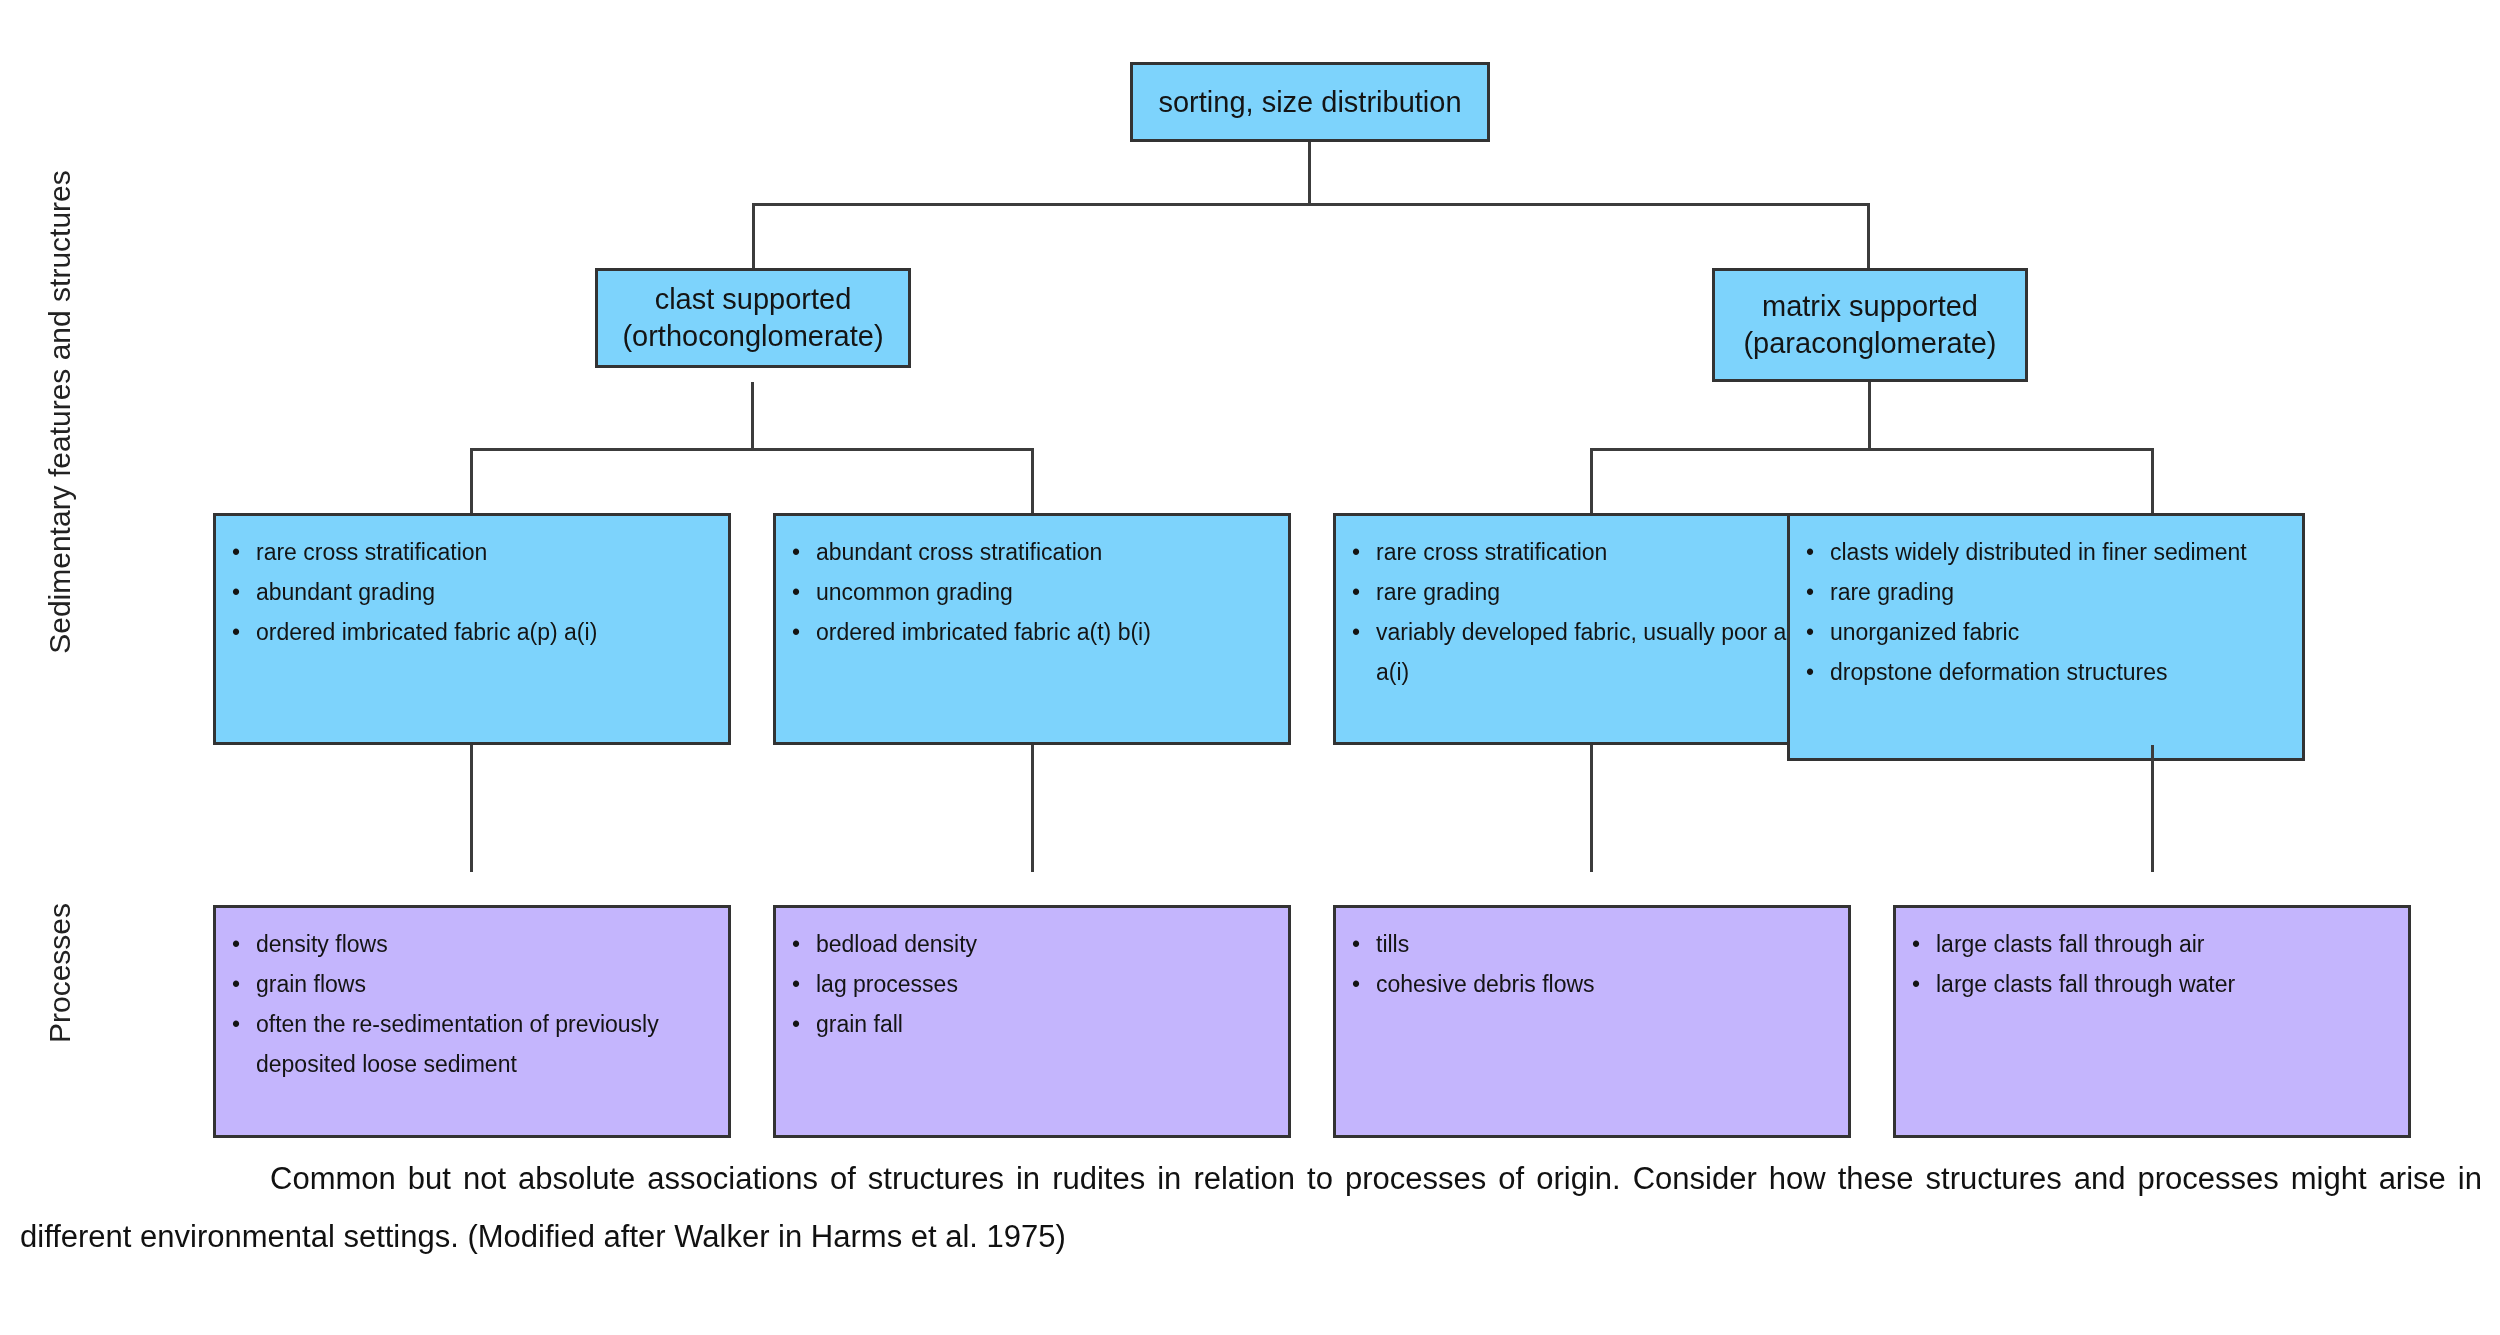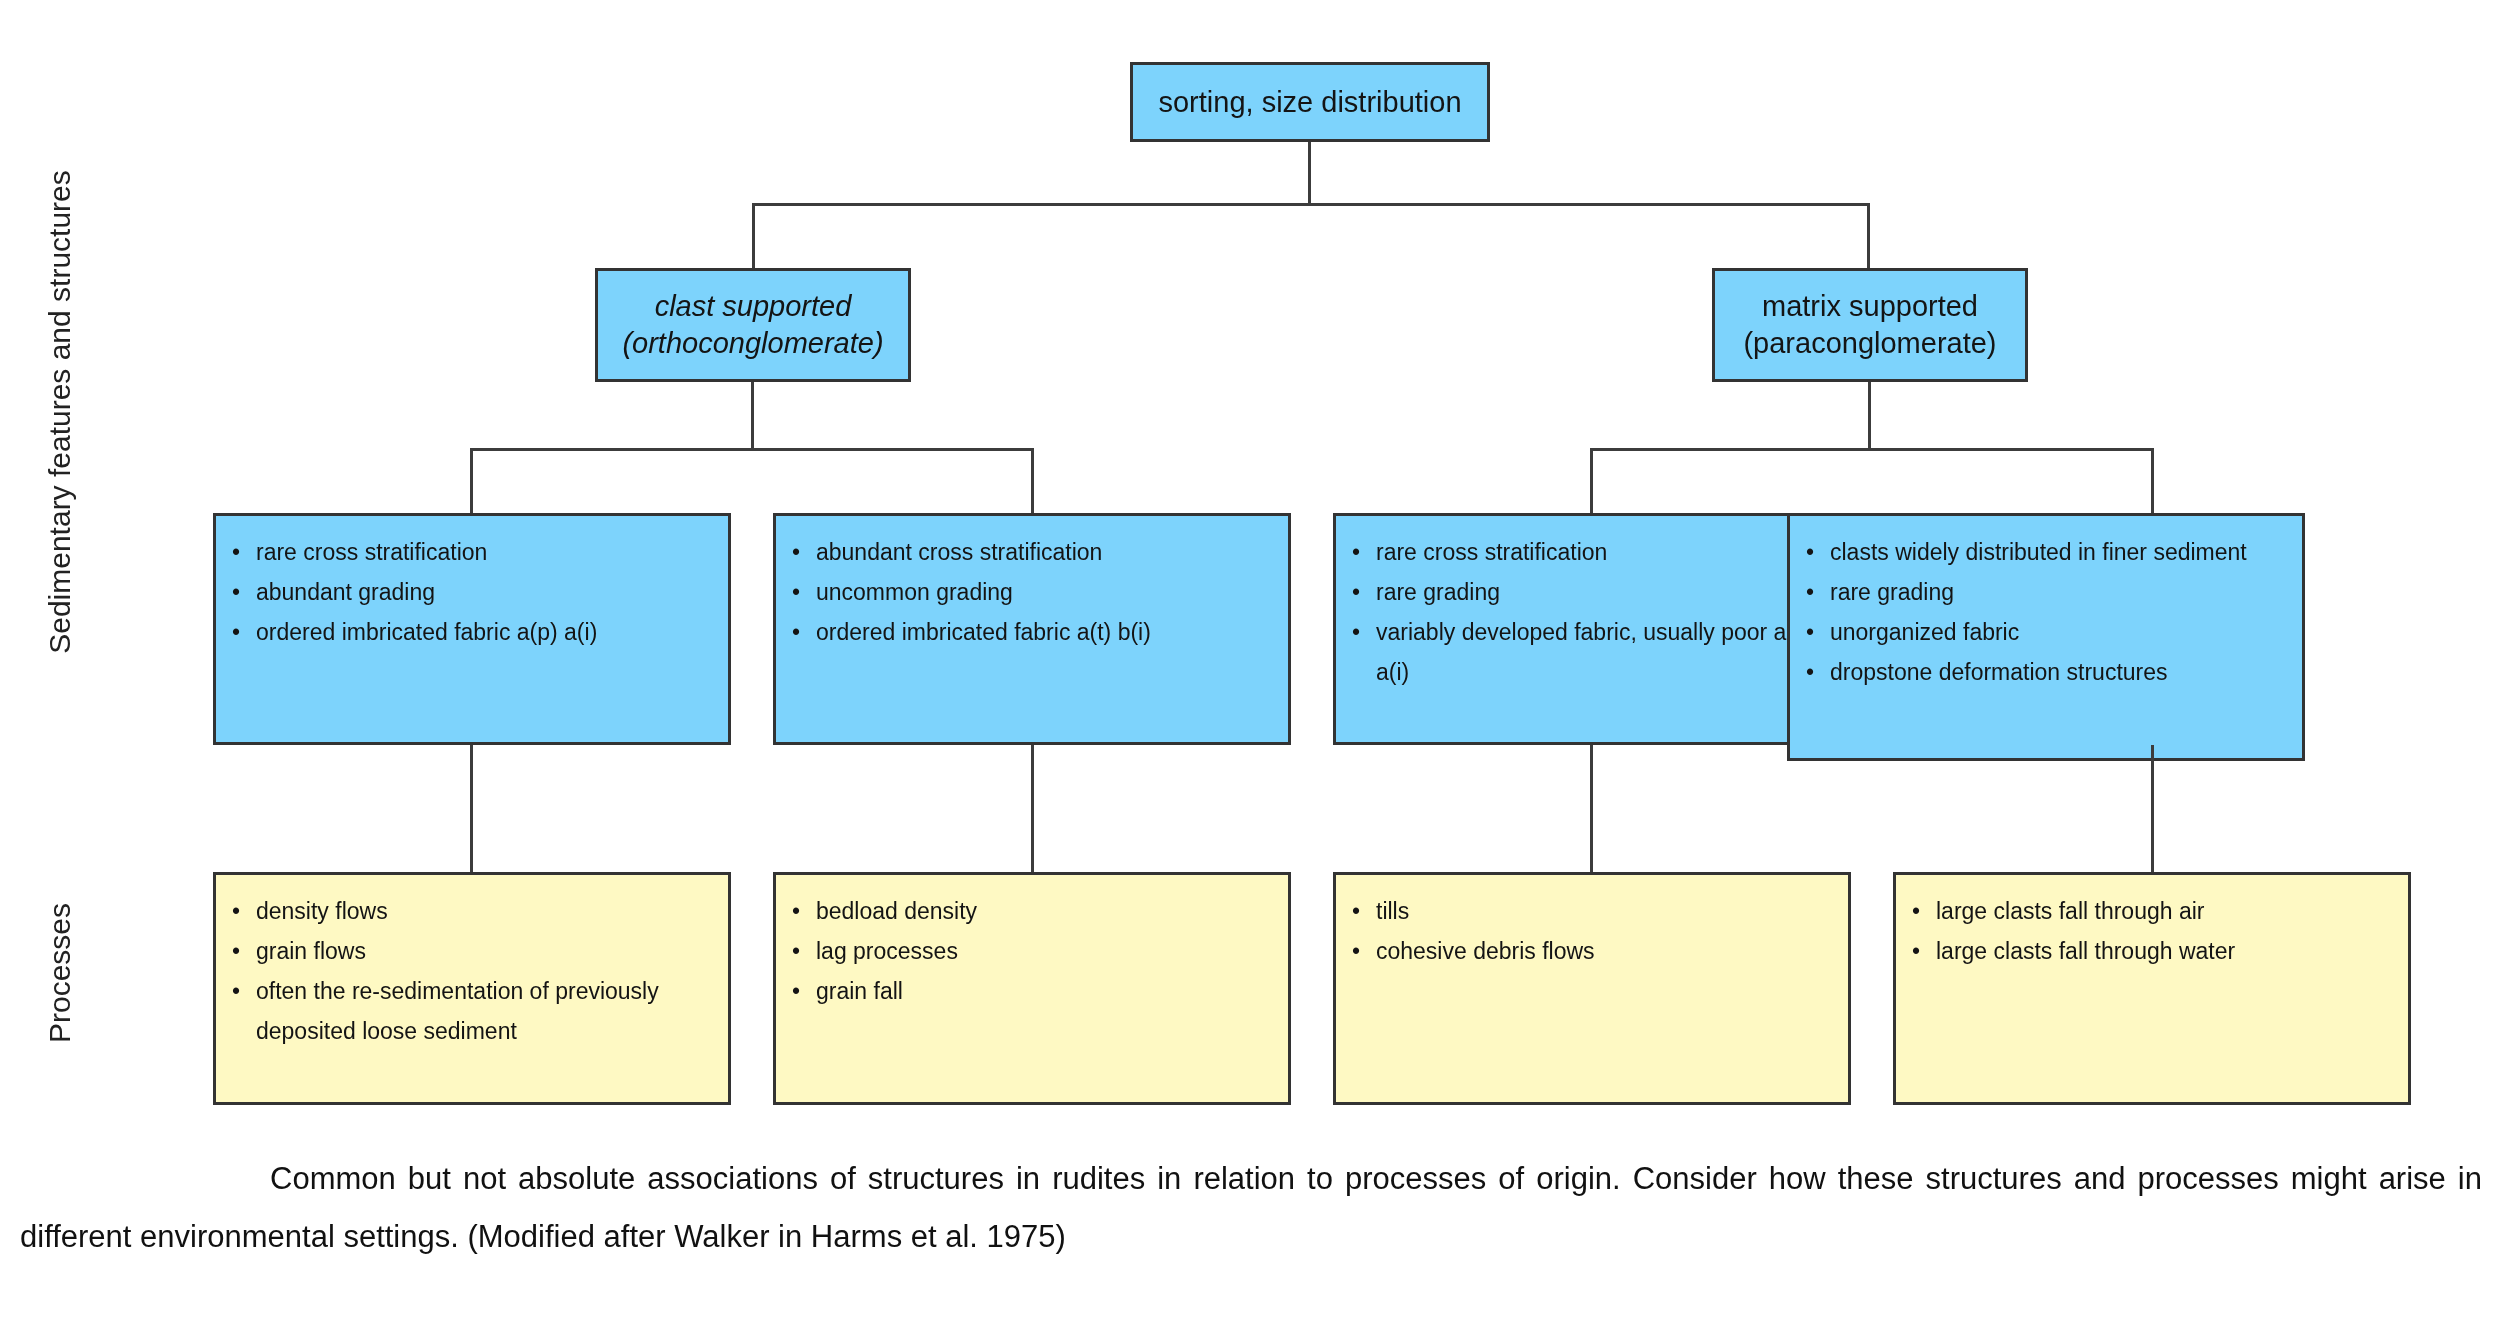--- a/index.html
+++ b/index.html
@@ -2,21 +2,21 @@
 <html><head>
 <meta charset="utf-8">
 <style>
   html,body{margin:0;padding:0;background:#ffffff;}
   #stage{
     position:relative;width:2500px;height:1335px;background:#ffffff;overflow:hidden;
     font-family:"Liberation Sans", sans-serif;color:#141414;
   }
   .box{position:absolute;box-sizing:border-box;border:3px solid #333333;}
   .dark{background:#7dd3fc;}
-  .light{background:#fef9c3;}
+  .light{background:#c4b5fd;margin-top:33px;}
   .center-label{display:flex;flex-direction:column;align-items:center;justify-content:center;
     text-align:center;font-size:29px;line-height:37px;}
   .bullets{margin:0;padding:16px 12px 0 14px;list-style:none;font-size:23px;line-height:40px;}
   .bullets li{position:relative;padding-left:26px;}
   .bullets li::before{content:"\2022";position:absolute;left:2px;}
   .line{position:absolute;background:#3c3c3c;}
   .vlabel{position:absolute;transform:rotate(-90deg);white-space:nowrap;text-align:center;
     font-size:30px;color:#222222;width:550px;}
   .caption{position:absolute;left:20px;top:1150px;width:2462px;font-size:31px;line-height:58px;
     text-align:justify;text-indent:250px;color:#111111;}
@@ -31,21 +31,21 @@
 
   <div class="box dark center-label" style="left:1130px;top:62px;width:360px;height:80px;">
     <span>sorting, size distribution</span>
   </div>
 
   <div class="line" style="left:1308px;top:142px;width:3px;height:64px;"></div>
   <div class="line" style="left:752px;top:203px;width:1118px;height:3px;"></div>
   <div class="line" style="left:752px;top:203px;width:3px;height:65px;"></div>
   <div class="line" style="left:1867px;top:203px;width:3px;height:65px;"></div>
 
-  <div class="box dark center-label" style="left:595px;top:268px;width:316px;height:114px;font-style:italic;">
+  <div class="box dark center-label" style="left:595px;top:268px;width:316px;height:100px;">
     <span>clast supported</span>
     <span>(orthoconglomerate)</span>
   </div>
   <div class="box dark center-label" style="left:1712px;top:268px;width:316px;height:114px;">
     <span>matrix supported</span>
     <span>(paraconglomerate)</span>
   </div>
 
   <div class="line" style="left:751px;top:382px;width:3px;height:69px;"></div>
   <div class="line" style="left:470px;top:448px;width:564px;height:3px;"></div>

